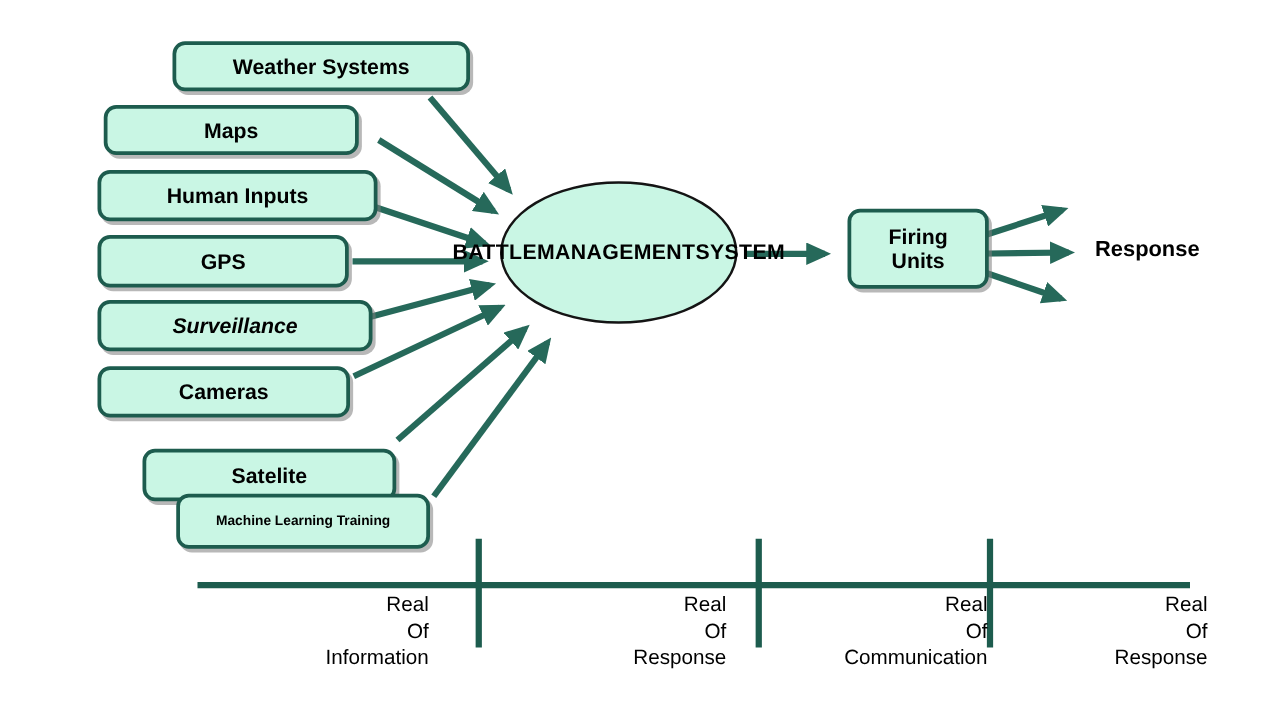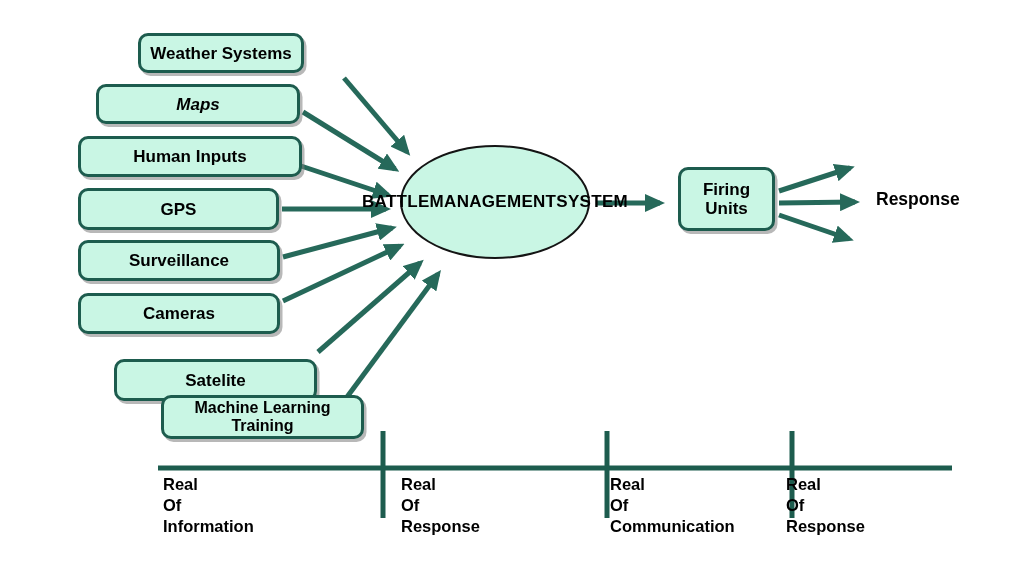--- a/index.html
+++ b/index.html
@@ -8,35 +8,35 @@
     background:#ffffff;font-family:"Liberation Sans",sans-serif;color:#000;
   }
   .links{position:absolute;left:0;top:0;width:1024px;height:576px;}
   .node{
     position:absolute;box-sizing:border-box;
     background:#c9f6e4;border:3px solid #1d5c4e;border-radius:10px;
     display:flex;align-items:center;justify-content:center;text-align:center;
     font-weight:bold;font-size:17px;line-height:19px;color:#000;
     box-shadow:2.5px 3px 0 rgba(125,125,125,.55);
   }
-  .node.small-text{font-size:16px;line-height:18px;padding:0 18px;margin-left:20px;}
+  .node.small-text{font-size:11px;line-height:18px;padding:0 18px;}
   .ellipse{
     position:absolute;box-sizing:border-box;left:400px;top:145px;width:190px;height:114px;
     background:#c9f6e4;border:2px solid #141414;border-radius:50%;
     display:flex;align-items:center;justify-content:center;
     font-weight:bold;font-size:17px;line-height:20px;text-align:center;letter-spacing:.3px;
   }
   .response{
     position:absolute;left:876px;top:189px;width:110px;
     font-weight:bold;font-size:17.5px;text-align:left;
   }
   .tl-label{
     position:absolute;width:180px;top:474px;
-    display:flex;flex-direction:column;align-items:flex-start;
-    font-weight:bold;font-size:16.5px;line-height:21px;text-align:center;
+    display:flex;flex-direction:column;align-items:flex-end;
+    font-weight:normal;font-size:16.5px;line-height:21px;text-align:center;
   }
 </style>
 </head>
 <body>
 
 <div class="stage">
 
   <svg class="links" viewBox="0 0 1024 576" xmlns="http://www.w3.org/2000/svg">
     <defs>
       <marker id="ah" markerWidth="4" markerHeight="3.6" refX="3" refY="1.8" orient="auto" markerUnits="strokeWidth">
@@ -58,36 +58,36 @@
     <line x1="779" y1="191" x2="850" y2="168" stroke="#26695a" stroke-width="5" marker-end="url(#ah)"></line>
     <line x1="779" y1="203" x2="855" y2="202" stroke="#26695a" stroke-width="5" marker-end="url(#ah)"></line>
     <line x1="779" y1="215" x2="849" y2="239" stroke="#26695a" stroke-width="5" marker-end="url(#ah)"></line>
 
     <line x1="158" y1="468" x2="952" y2="468" stroke="#1d5c4e" stroke-width="5"></line>
     <line x1="383" y1="431" x2="383" y2="518" stroke="#1d5c4e" stroke-width="5"></line>
     <line x1="607" y1="431" x2="607" y2="518" stroke="#1d5c4e" stroke-width="5"></line>
     <line x1="792" y1="431" x2="792" y2="518" stroke="#1d5c4e" stroke-width="5"></line>
   </svg>
 
-  <div class="node" style="left:138px;top:33px;width:166px;height:40px;text-align:right;">Weather Systems</div>
-  <div class="node" style="left:96px;top:84px;width:204px;height:40px;font-style:italic;">Maps</div>
+  <div class="node" style="left:138px;top:33px;width:238px;height:40px;text-align:right;">Weather Systems</div>
+  <div class="node" style="left:83px;top:84px;width:204px;height:40px;">Maps</div>
   <div class="node" style="left:78px;top:136px;width:224px;height:41px;">Human Inputs</div>
   <div class="node" style="left:78px;top:188px;width:201px;height:42px;">GPS</div>
-  <div class="node" style="left:78px;top:240px;width:202px;height:41px;">Surveillance</div>
+  <div class="node" style="left:78px;top:240px;width:220px;height:41px;font-style:italic;">Surveillance</div>
   <div class="node" style="left:78px;top:293px;width:202px;height:41px;">Cameras</div>
   <div class="node" style="left:114px;top:359px;width:203px;height:42px;">Satelite</div>
   <div class="node small-text" style="left:141px;top:395px;width:203px;height:44px;">Machine Learning Training</div>
 
   <div class="ellipse">
     <span>BATTLE</span>
     <span>MANAGEMENT</span>
     <span>SYSTEM</span>
   </div>
 
-  <div class="node" style="left:678px;top:167px;width:97px;height:64px;padding:0 8px;">Firing Units</div>
+  <div class="node" style="left:678px;top:167px;width:113px;height:64px;padding:0 8px;">Firing Units</div>
 
   <div class="response">Response</div>
 
   <div class="tl-label" style="left:163px;">
     <span>Real</span>
     <span>Of</span>
     <span>Information</span>
   </div>
   <div class="tl-label" style="left:401px;">
     <span>Real</span>

